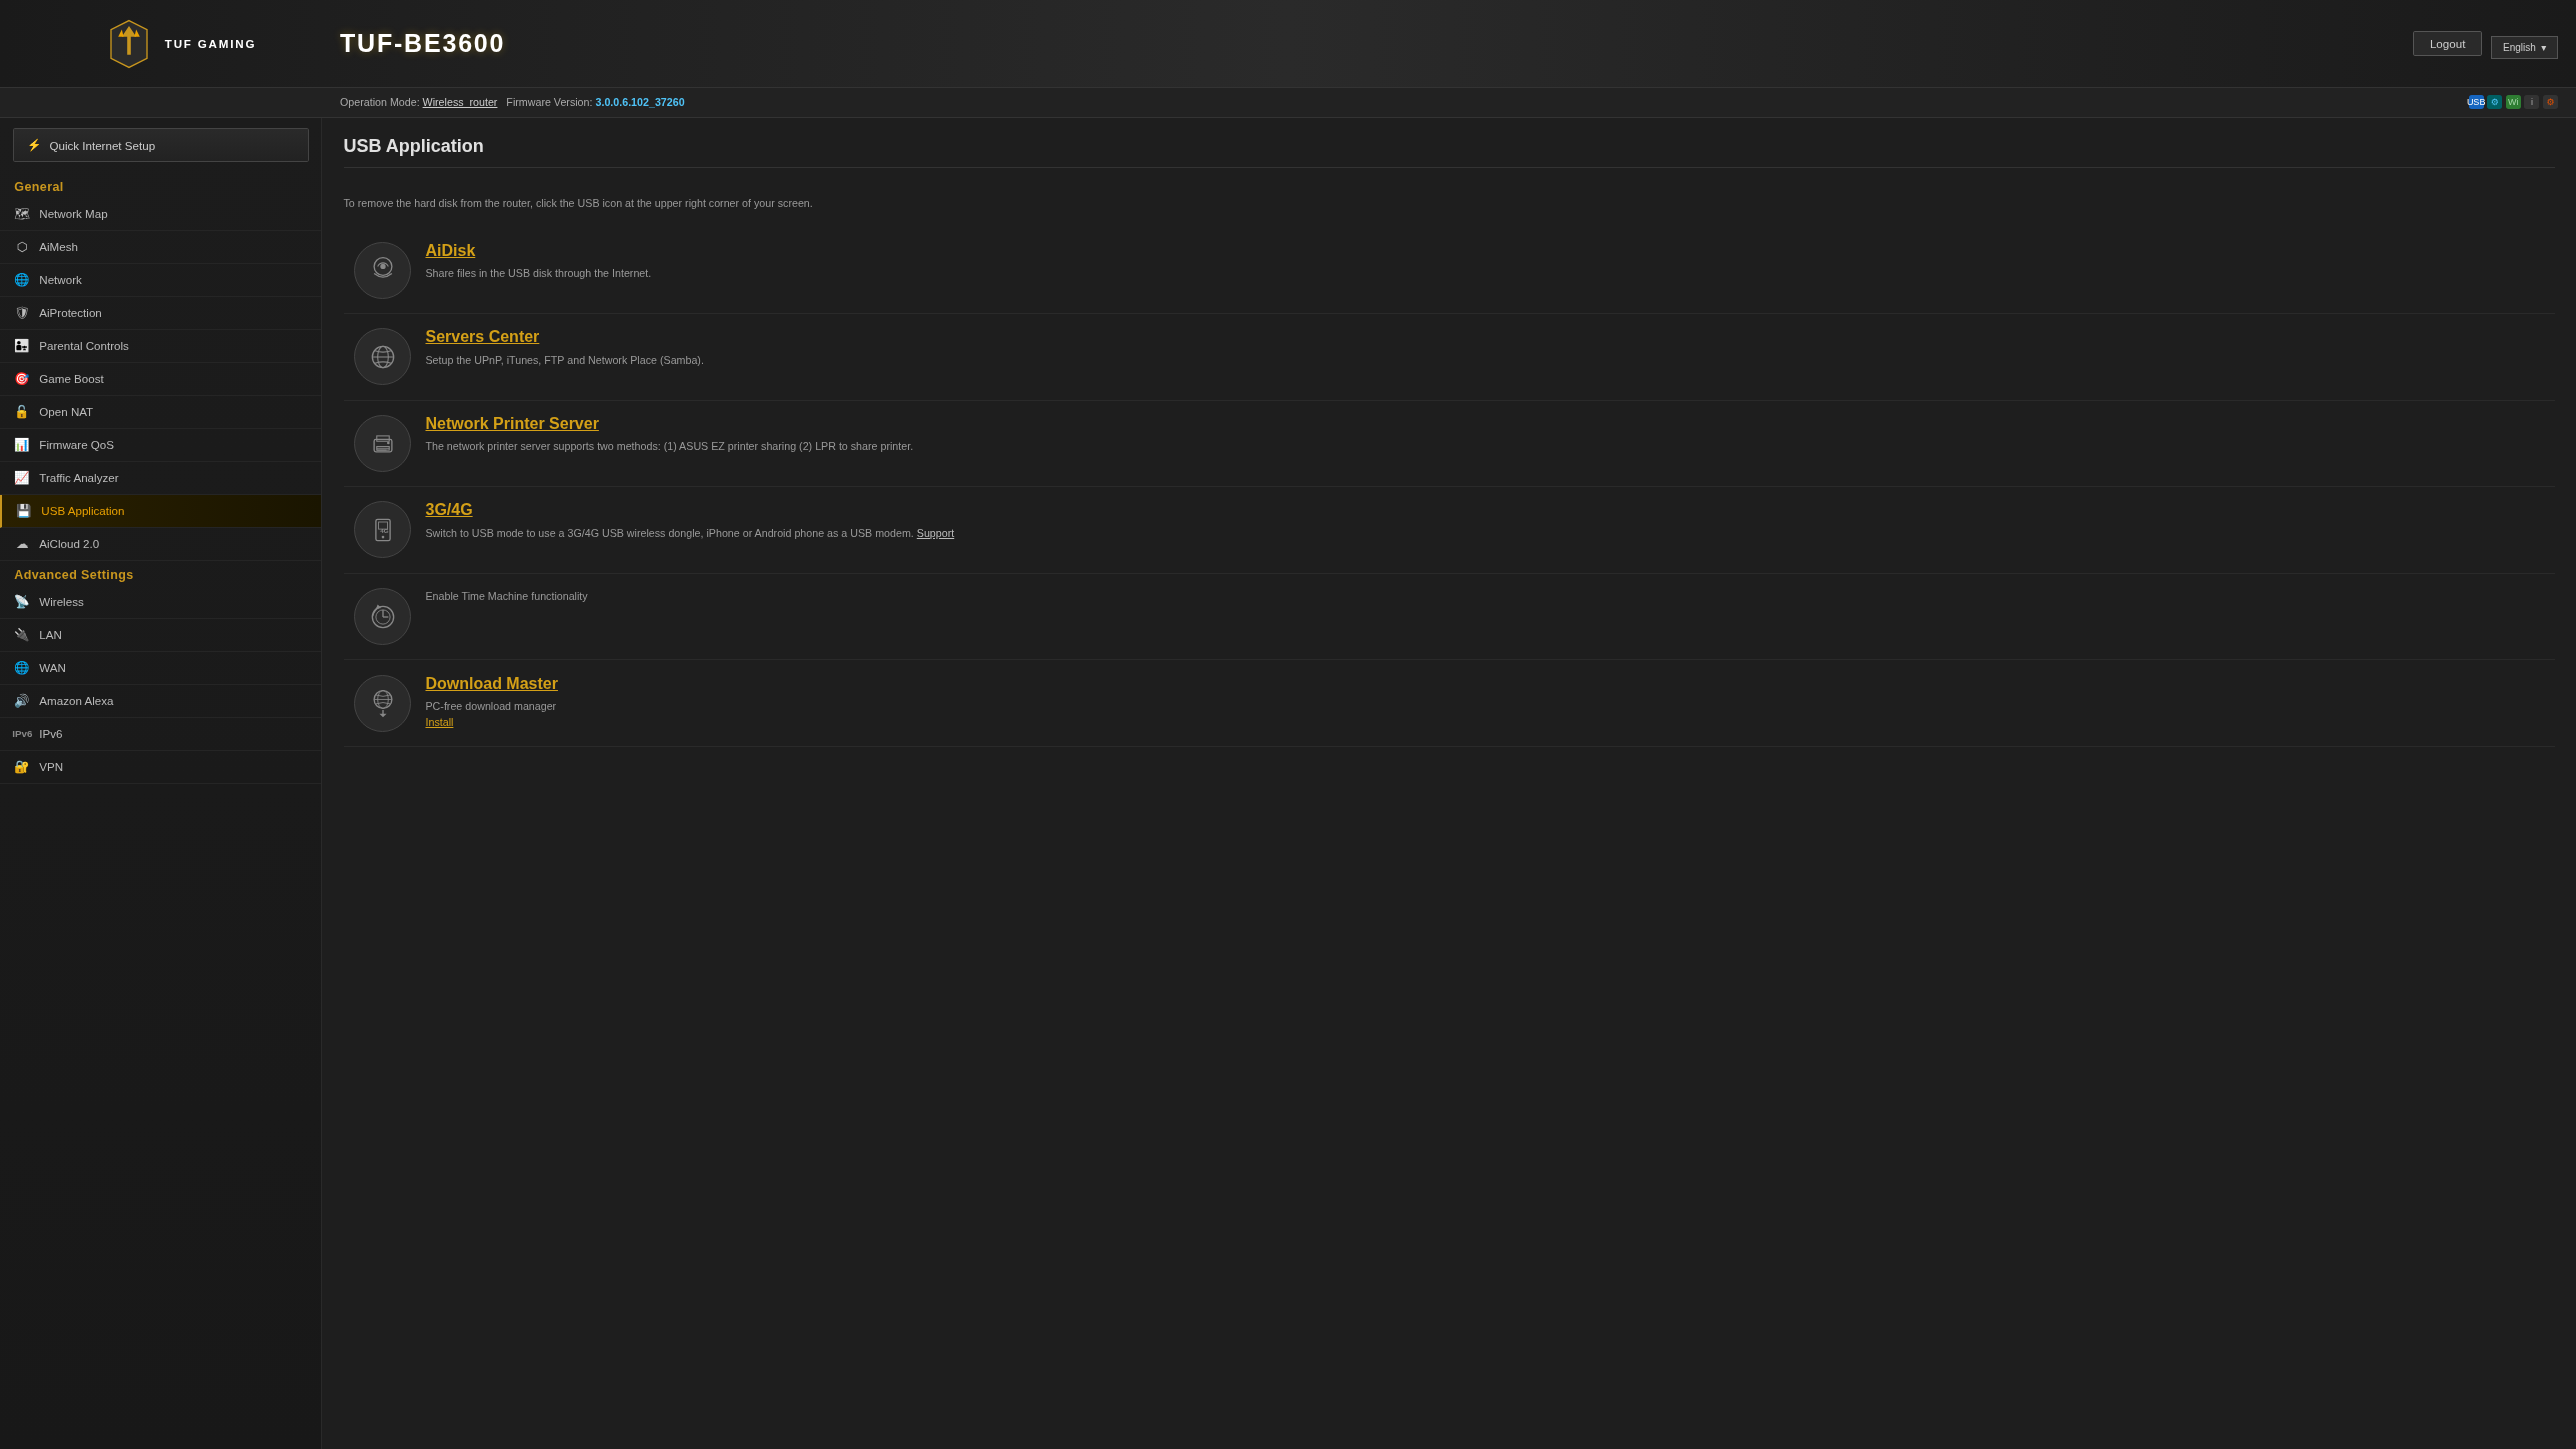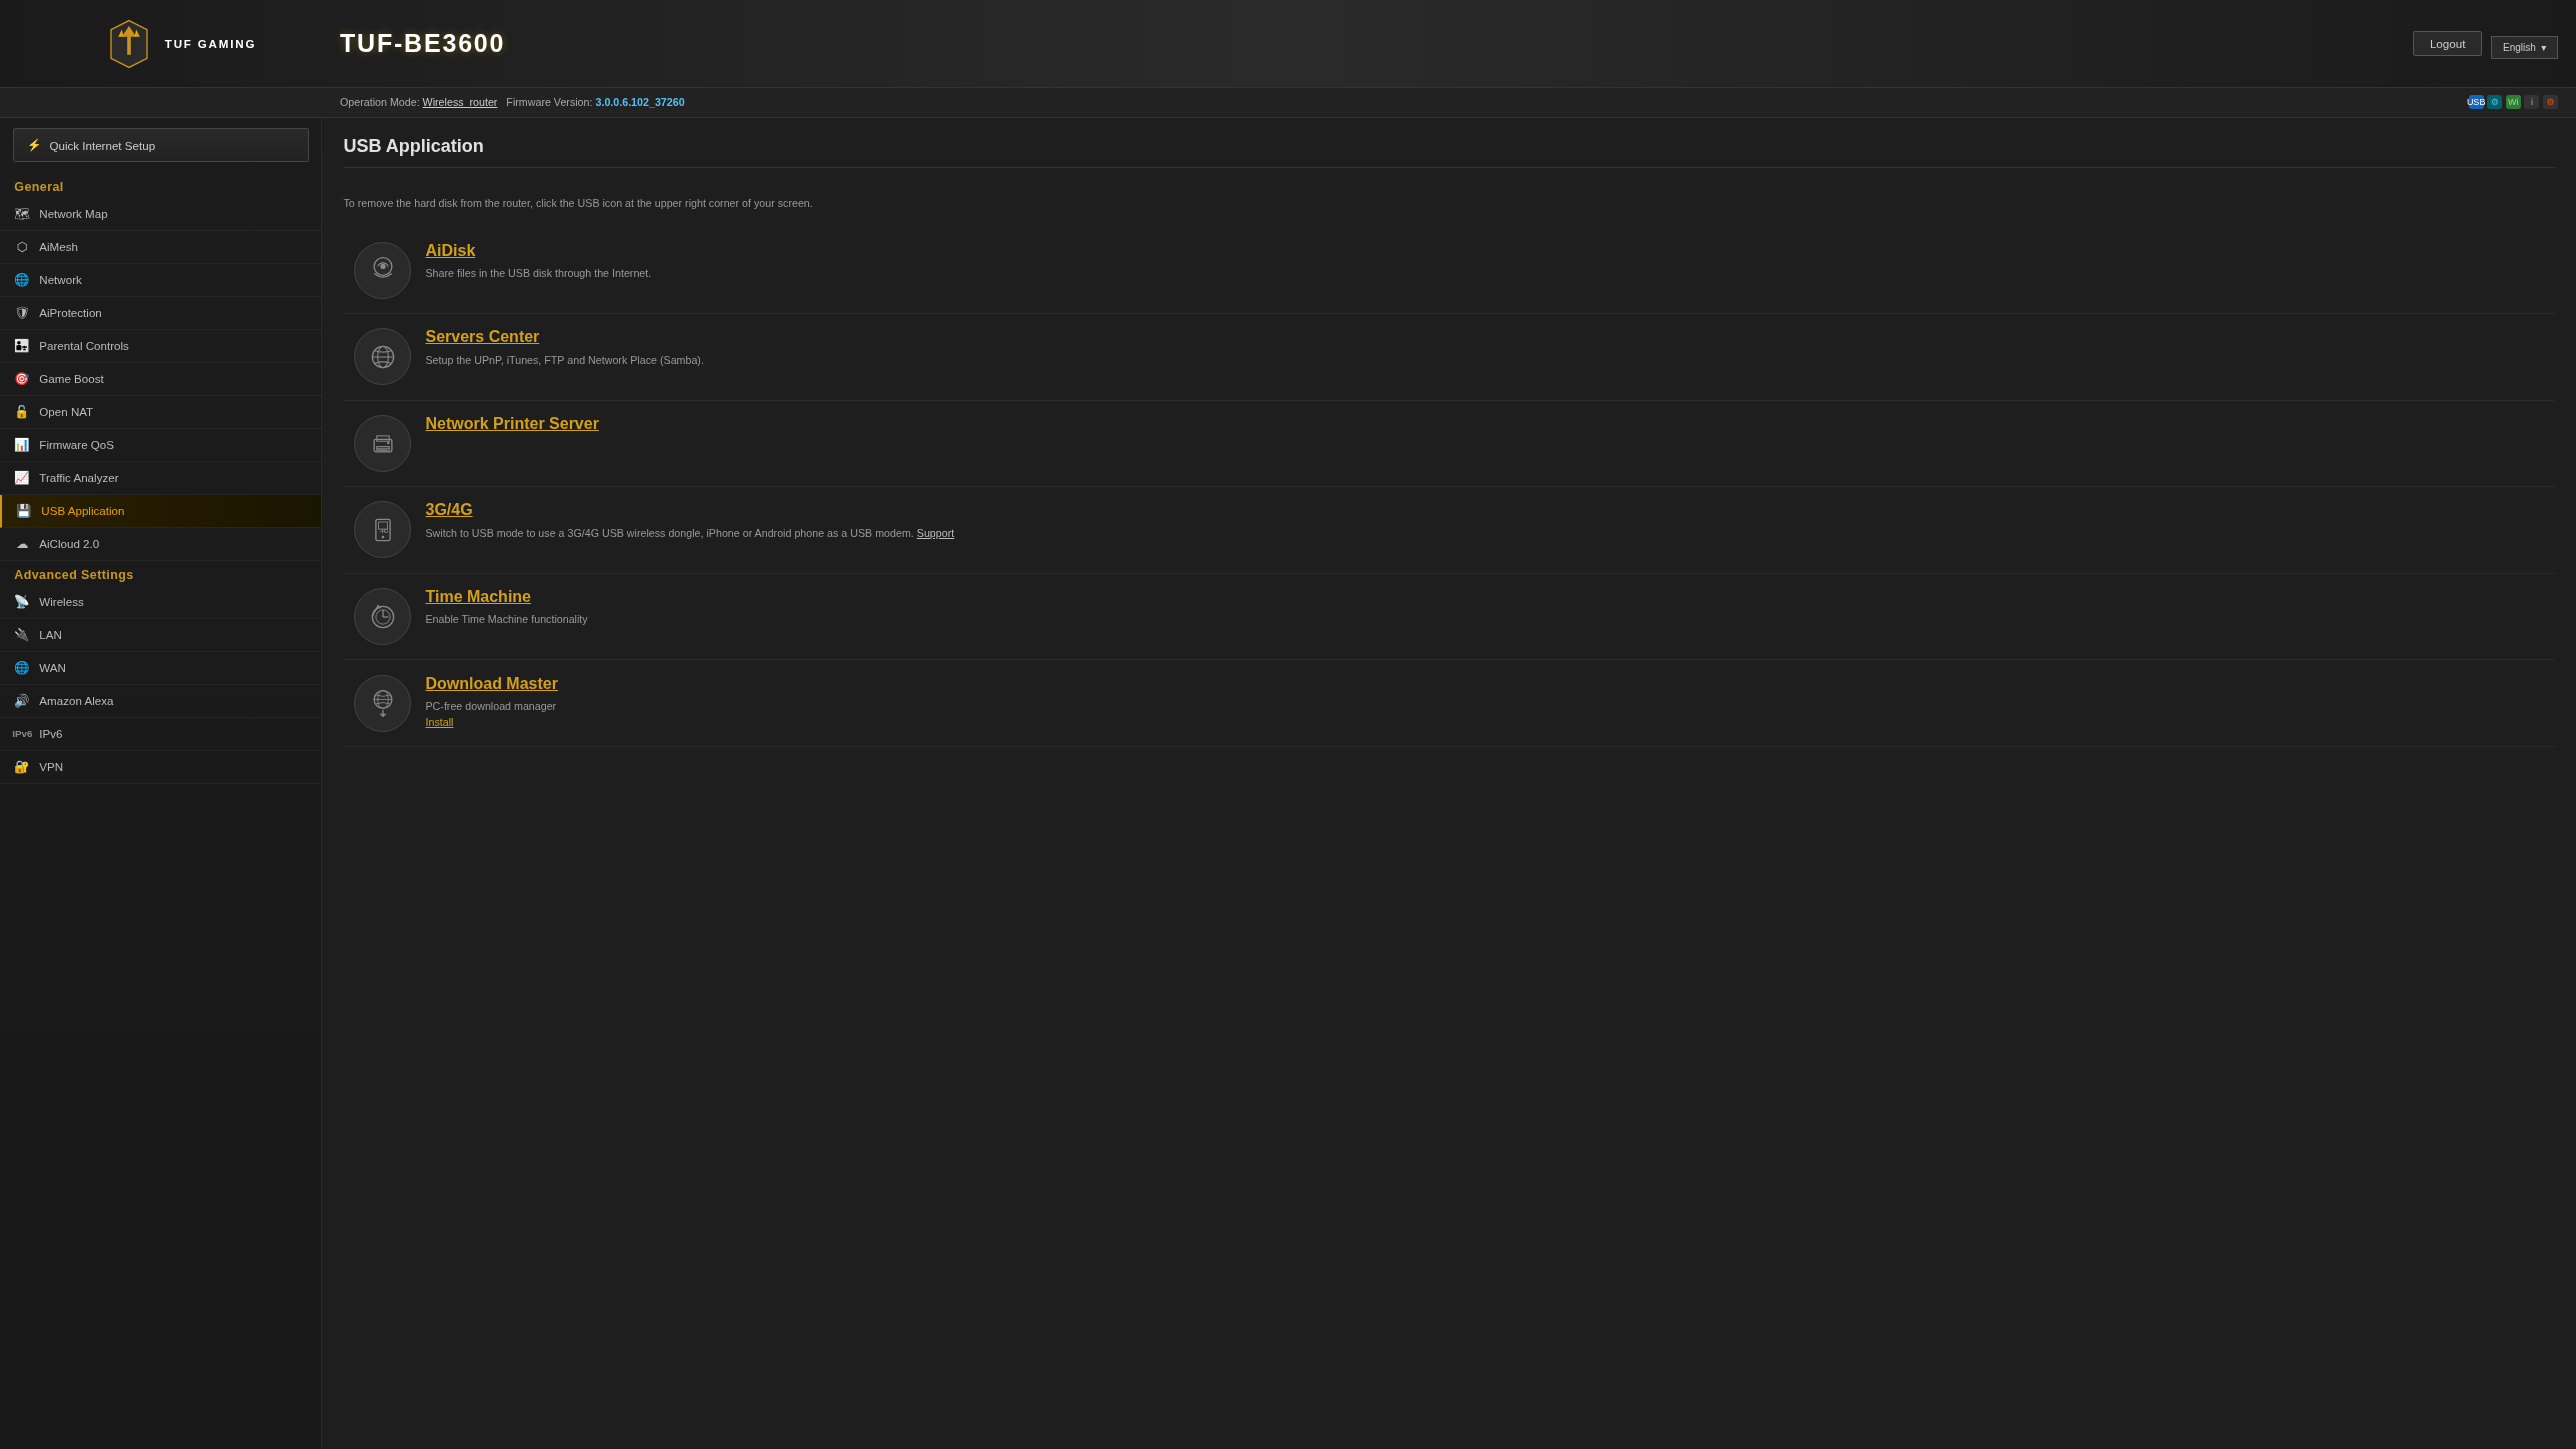--- a/index.html
+++ b/index.html
@@ -453,20 +453,21 @@
             <rect x="8" y="14" width="20" height="14" rx="2" fill="none" stroke="#888" stroke-width="1.5"></rect>
             <rect x="11" y="10" width="14" height="6" fill="none" stroke="#888" stroke-width="1.2"></rect>
             <rect x="11" y="22" width="14" height="4" fill="none" stroke="#888" stroke-width="1.2"></rect>
             <circle cx="24" cy="18" r="1.5" fill="#888"></circle>
             <line x1="11" y1="24" x2="25" y2="24" stroke="#888" stroke-width="1"></line>
             <line x1="11" y1="26" x2="22" y2="26" stroke="#888" stroke-width="1"></line>
           </svg>
         </div>
         <div class="app-info">
           <div class="app-name">Network Printer Server</div>
+          <div class="app-desc">The network printer server supports two methods: (1) ASUS EZ printer sharing (2) LPR to share printer.</div>
         </div>
       </div>
 
       <div class="app-card">
         <div class="app-icon-circle">
           <svg width="32" height="32" viewBox="0 0 36 36" style="font-size:26px">
             <rect x="10" y="6" width="16" height="24" rx="2" fill="none" stroke="#888" stroke-width="1.5"></rect>
             <rect x="13" y="9" width="10" height="8" fill="none" stroke="#888" stroke-width="1"></rect>
             <text x="15" y="21" font-size="7" fill="#888" font-family="Arial" font-weight="bold">4G</text>
             <circle cx="18" cy="26" r="1.5" fill="#888"></circle>
@@ -486,21 +487,20 @@
           <svg width="32" height="32" viewBox="0 0 36 36">
             <circle cx="18" cy="18" r="12" fill="none" stroke="#888" stroke-width="1.5"></circle>
             <circle cx="18" cy="18" r="8" fill="none" stroke="#888" stroke-width="1"></circle>
             <line x1="18" y1="10" x2="18" y2="18" stroke="#888" stroke-width="1.5"></line>
             <line x1="18" y1="18" x2="24" y2="18" stroke="#888" stroke-width="1.5"></line>
             <path d="M6 18 Q8 10 14 7" fill="none" stroke="#888" stroke-width="1.2"></path>
             <polygon points="12,4 16,8 10,9" fill="#888"></polygon>
           </svg>
         </div>
         <div class="app-info">
-          <div class="app-name">Time Machine</div>
           <div class="app-desc">Enable Time Machine functionality</div>
         </div>
       </div>
 
       <div class="app-card">
         <div class="app-icon-circle">
           <svg width="32" height="32" viewBox="0 0 36 36">
             <circle cx="18" cy="14" r="10" fill="none" stroke="#888" stroke-width="1.5"></circle>
             <ellipse cx="18" cy="14" rx="6" ry="10" fill="none" stroke="#888" stroke-width="1"></ellipse>
             <line x1="8" y1="14" x2="28" y2="14" stroke="#888" stroke-width="1"></line>

